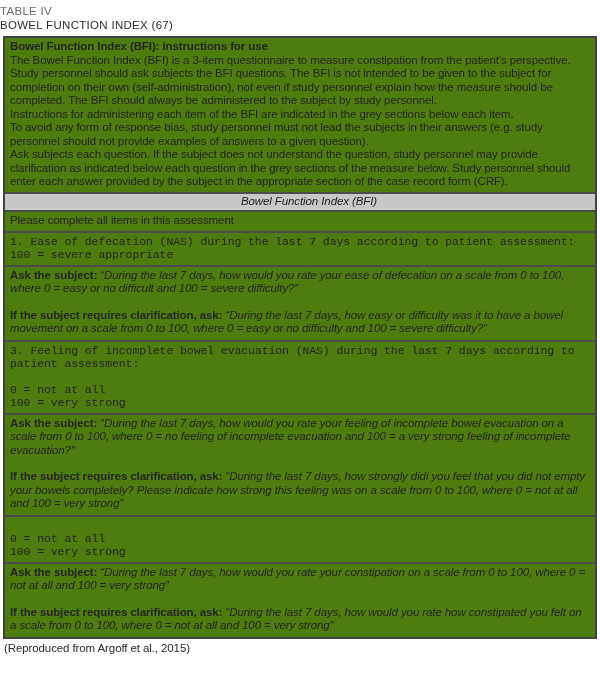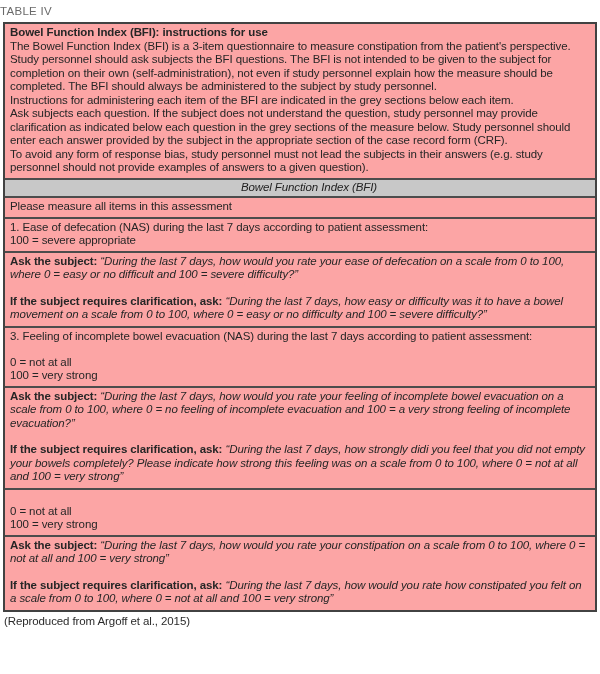--- a/index.html
+++ b/index.html
@@ -27,67 +27,68 @@
   }
   .caption .cap-line1 { color: #6a6a6a; letter-spacing: 0.3px; }
   .caption .cap-line2 { color: #2e2e2e; letter-spacing: 0.3px; }
   .box {
     margin: 0 3px;
     border: 2px solid #424242;
     background: #ffffff;
   }
   .box > section { border-top: 2px solid #4c4c4c; }
   .box > section:first-child { border-top: none; }
-  .row { padding: 2px 5px 3px 5px; background: #fca5a5; }
+  .row { padding: 2px 5px 3px 5px; background: #4d7c0f; }
   .row p { margin: 0; }
   .bold { font-weight: bold; }
   .band {
     background: #c8c8c8;
     text-align: center;
     font-style: italic;
     padding: 1px 5px 2px 23px;
     color: #222222;
   }
-  .item { line-height: 13px; padding-bottom: 4px; }
+  .item { line-height: 13px; padding-bottom: 4px; font-family: Liberation Mono, monospace; }
   .item .scale-low { margin-top: 13px !important; }
   .ask { padding-bottom: 4px; }
   .ask .lbl { font-weight: bold; font-style: normal; }
   .ask .qtext { font-style: italic; margin-top: 47px; }
   .gap { height: 13px; }
   .footer {
     margin: 2px 0 0 4px;
     line-height: 14px;
     color: #2b2b2b;
   }
 </style>
 </head>
 <body>
 
 <div class="page">
 
   <div class="caption">
     <div class="cap-line1">TABLE IV</div>
+    <div class="cap-line2">BOWEL FUNCTION INDEX (67)</div>
   </div>
 
   <div class="box">
 
     <section class="row intro">
       <p class="bold">Bowel Function Index (BFI): instructions for use</p>
       <p>The Bowel Function Index (BFI) is a 3-item questionnaire to measure constipation from the patient's perspective. Study personnel should ask subjects the BFI questions. The BFI is not intended to be given to the subject for completion on their own (self-administration), not even if study personnel explain how the measure should be completed. The BFI should always be administered to the subject by study personnel.</p>
       <p>Instructions for administering each item of the BFI are indicated in the grey sections below each item.</p>
+      <p>To avoid any form of response bias, study personnel must not lead the subjects in their answers (e.g. study personnel should not provide examples of answers to a given question).</p>
       <p>Ask subjects each question. If the subject does not understand the question, study personnel may provide clarification as indicated below each question in the grey sections of the measure below. Study personnel should enter each answer provided by the subject in the appropriate section of the case record form (CRF).</p>
-      <p>To avoid any form of response bias, study personnel must not lead the subjects in their answers (e.g. study personnel should not provide examples of answers to a given question).</p>
     </section>
 
     <section class="band">
       <span>Bowel Function Index (BFI)</span>
     </section>
 
     <section class="row">
-      <p>Please measure all items in this assessment</p>
+      <p>Please complete all items in this assessment</p>
     </section>
 
     <section class="row item">
       <p>1. Ease of defecation (NAS) during the last 7 days according to patient assessment:</p>
       <p>100 = severe appropriate</p>
     </section>
 
     <section class="row ask">
       <p><span class="lbl">Ask the subject:</span> <span class="qtext">“During the last 7 days, how would you rate your ease of defecation on a scale from 0 to 100, where 0 = easy or no difficult and 100 = severe difficulty?”</span></p>
       <div class="gap"></div>

